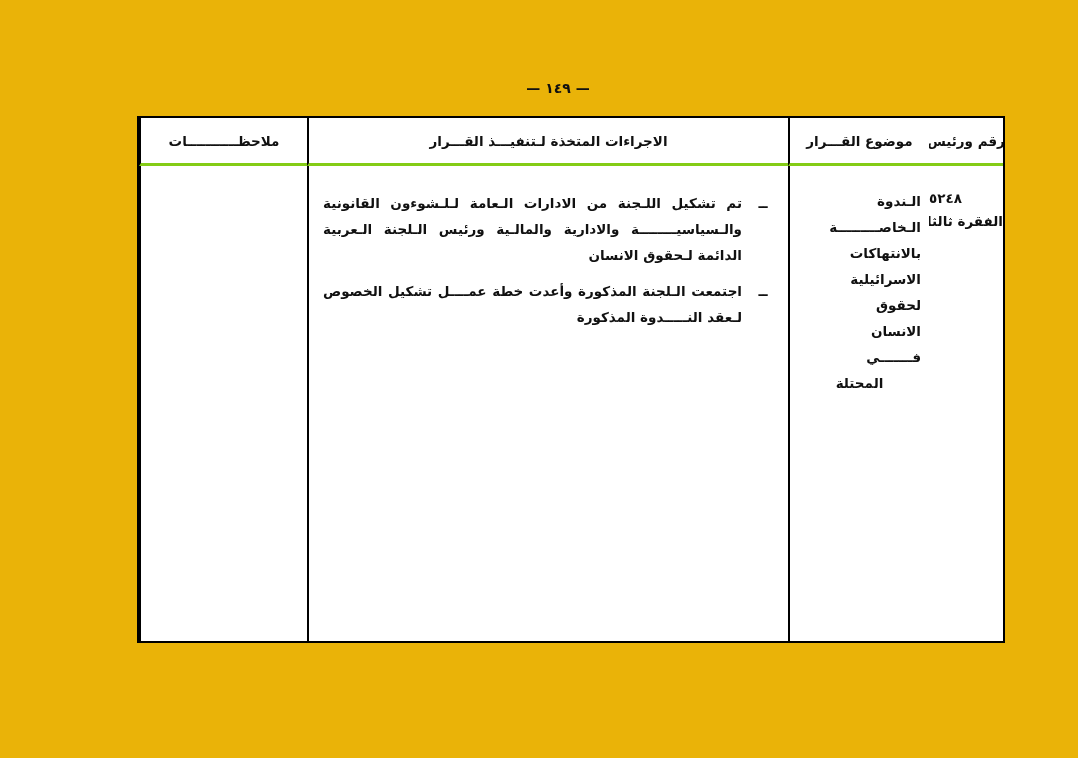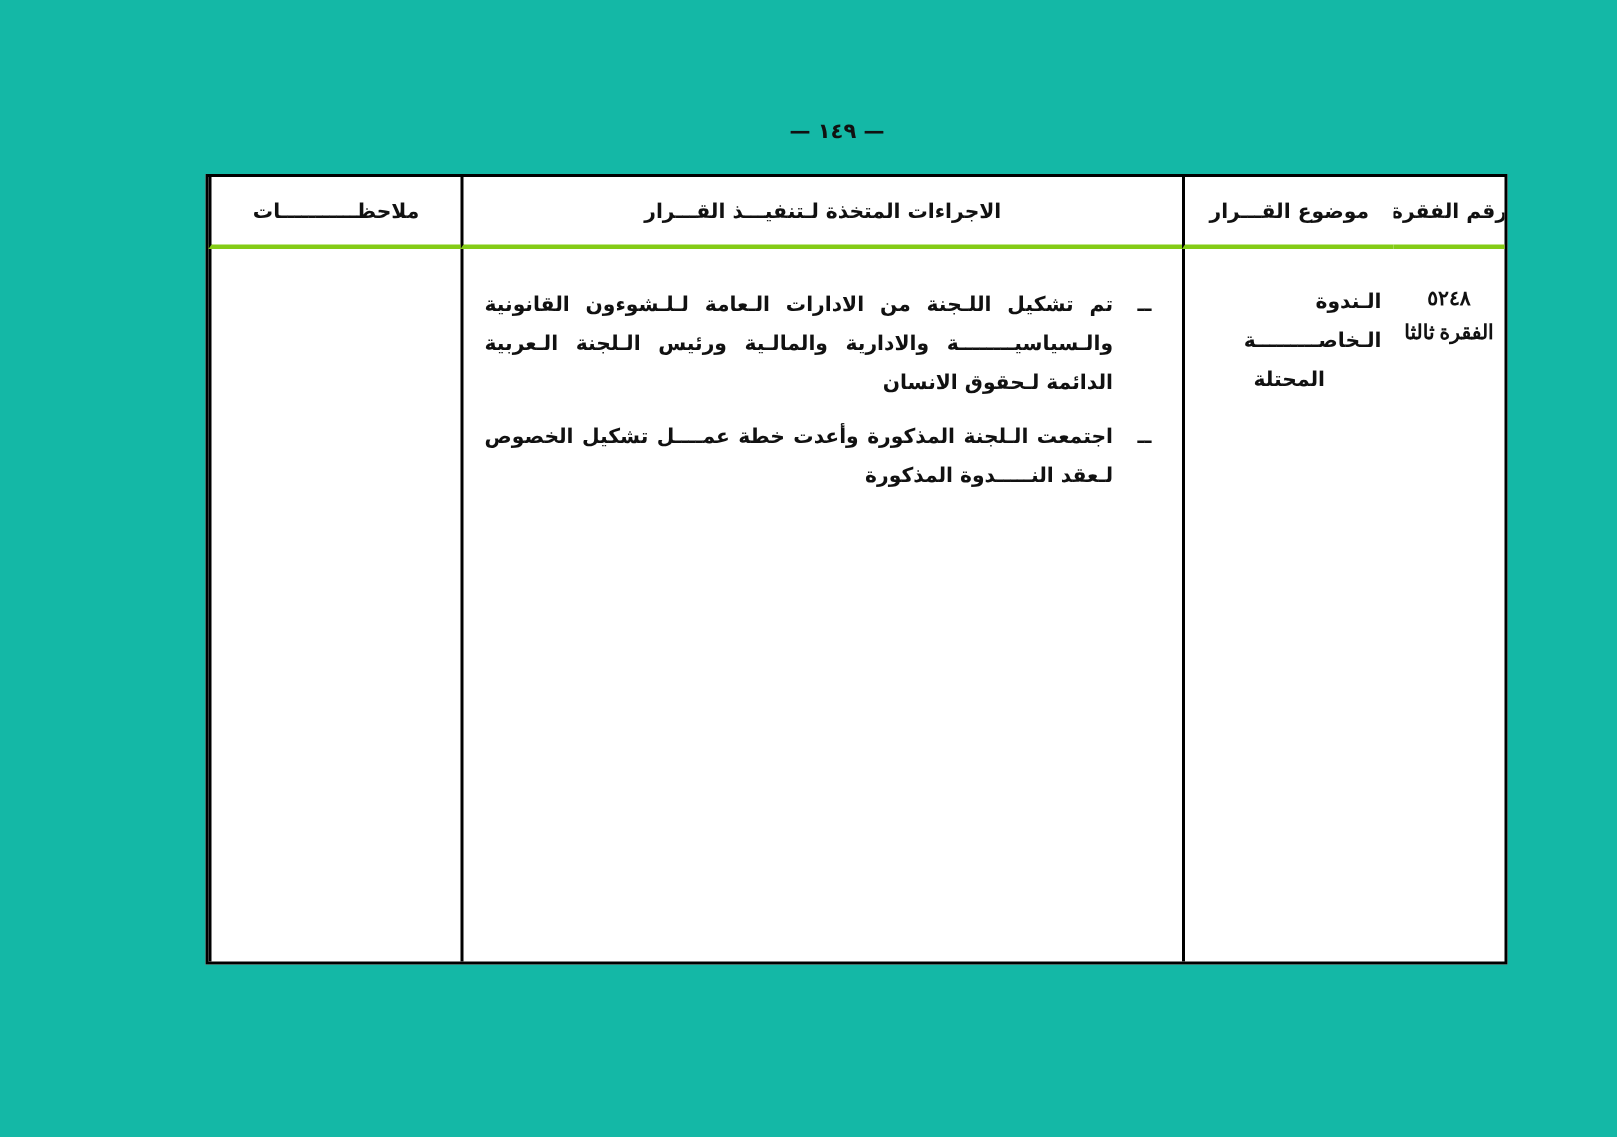--- a/index.html
+++ b/index.html
@@ -6,21 +6,21 @@
   html, body {
     width: 1078px; height: 758px;
     background: #ffffff;
     font-family: "DejaVu Sans", sans-serif;
     color: #111111;
     overflow: hidden;
   }
   .page {
     position: relative;
     width: 1078px; height: 758px;
-    background: #14b8a6;
+    background: #eab308;
   }
   .page-number {
     position: absolute;
     top: 80px; left: 137px; width: 842px;
     text-align: center;
     font-size: 14px;
     font-weight: 700;
     letter-spacing: 2px;
     direction: rtl;
   }
@@ -46,23 +46,22 @@
     white-space: nowrap;
   }
   .v-line { border-left: 2px solid #000; } 
   .body-cell {
     font-size: 13.5px;
     font-weight: 700;
     line-height: 26px;
   }
   .c-num-body {
     padding-top: 22px;
-    text-align: center;
+    text-align: left;
     line-height: 21px;
-    font-family: Liberation Serif, serif;
   }
   .c-num-body .para-ref { display: block; margin-top: 2px; white-space: nowrap; }
   .c-subj-body {
     padding: 22px 8px 0 8px;
   }
   .subj-line { text-align: center; }
   .subj-line.jst { text-align: justify; text-align-last: justify; margin-left: 36px; }
   .c-act-body {
     padding: 24px 16px 0 14px;
   }
@@ -80,35 +79,37 @@
 </style>
 </head>
 <body>
 
 <div class="page">
 
   <div class="page-number">— ١٤٩ —</div>
 
   <div class="doc-table">
 
-    <div class="cell head">رقم الفقرة</div>
+    <div class="cell head">رقم ورئيس</div>
 
     <div class="cell head v-line">موضوع القـــرار</div>
 
     <div class="cell head v-line">الاجراءات المتخذة لـتنفيـــذ القـــرار</div>
 
     <div class="cell head v-line">ملاحظـــــــــــات</div>
 
     <div class="cell body-cell c-num-body">
       <span>٥٢٤٨</span>
       <span class="para-ref">الفقرة ثالثا</span>
     </div>
 
     <div class="cell body-cell c-subj-body v-line">
       <div class="subj-line jst">الـندوة الـخاصـــــــــة</div>
+      <div class="subj-line jst">بالانتهاكات الاسرائيلية</div>
+      <div class="subj-line jst">لحقوق الانسان فـــــــي</div>
       <div class="subj-line">المحتلة</div>
     </div>
 
     <div class="cell body-cell c-act-body v-line">
       <div class="bullet">
         <div class="bullet-marker">ــ</div>
         <div class="bullet-text">تم تشكيل اللـجنة من الادارات الـعامة لـلـشوءون القانونية والـسياسيــــــــة والادارية والمالـية ورئيس الـلجنة الـعربية الدائمة لـحقوق الانسان</div>
       </div>
       <div class="bullet">
         <div class="bullet-marker">ــ</div>

